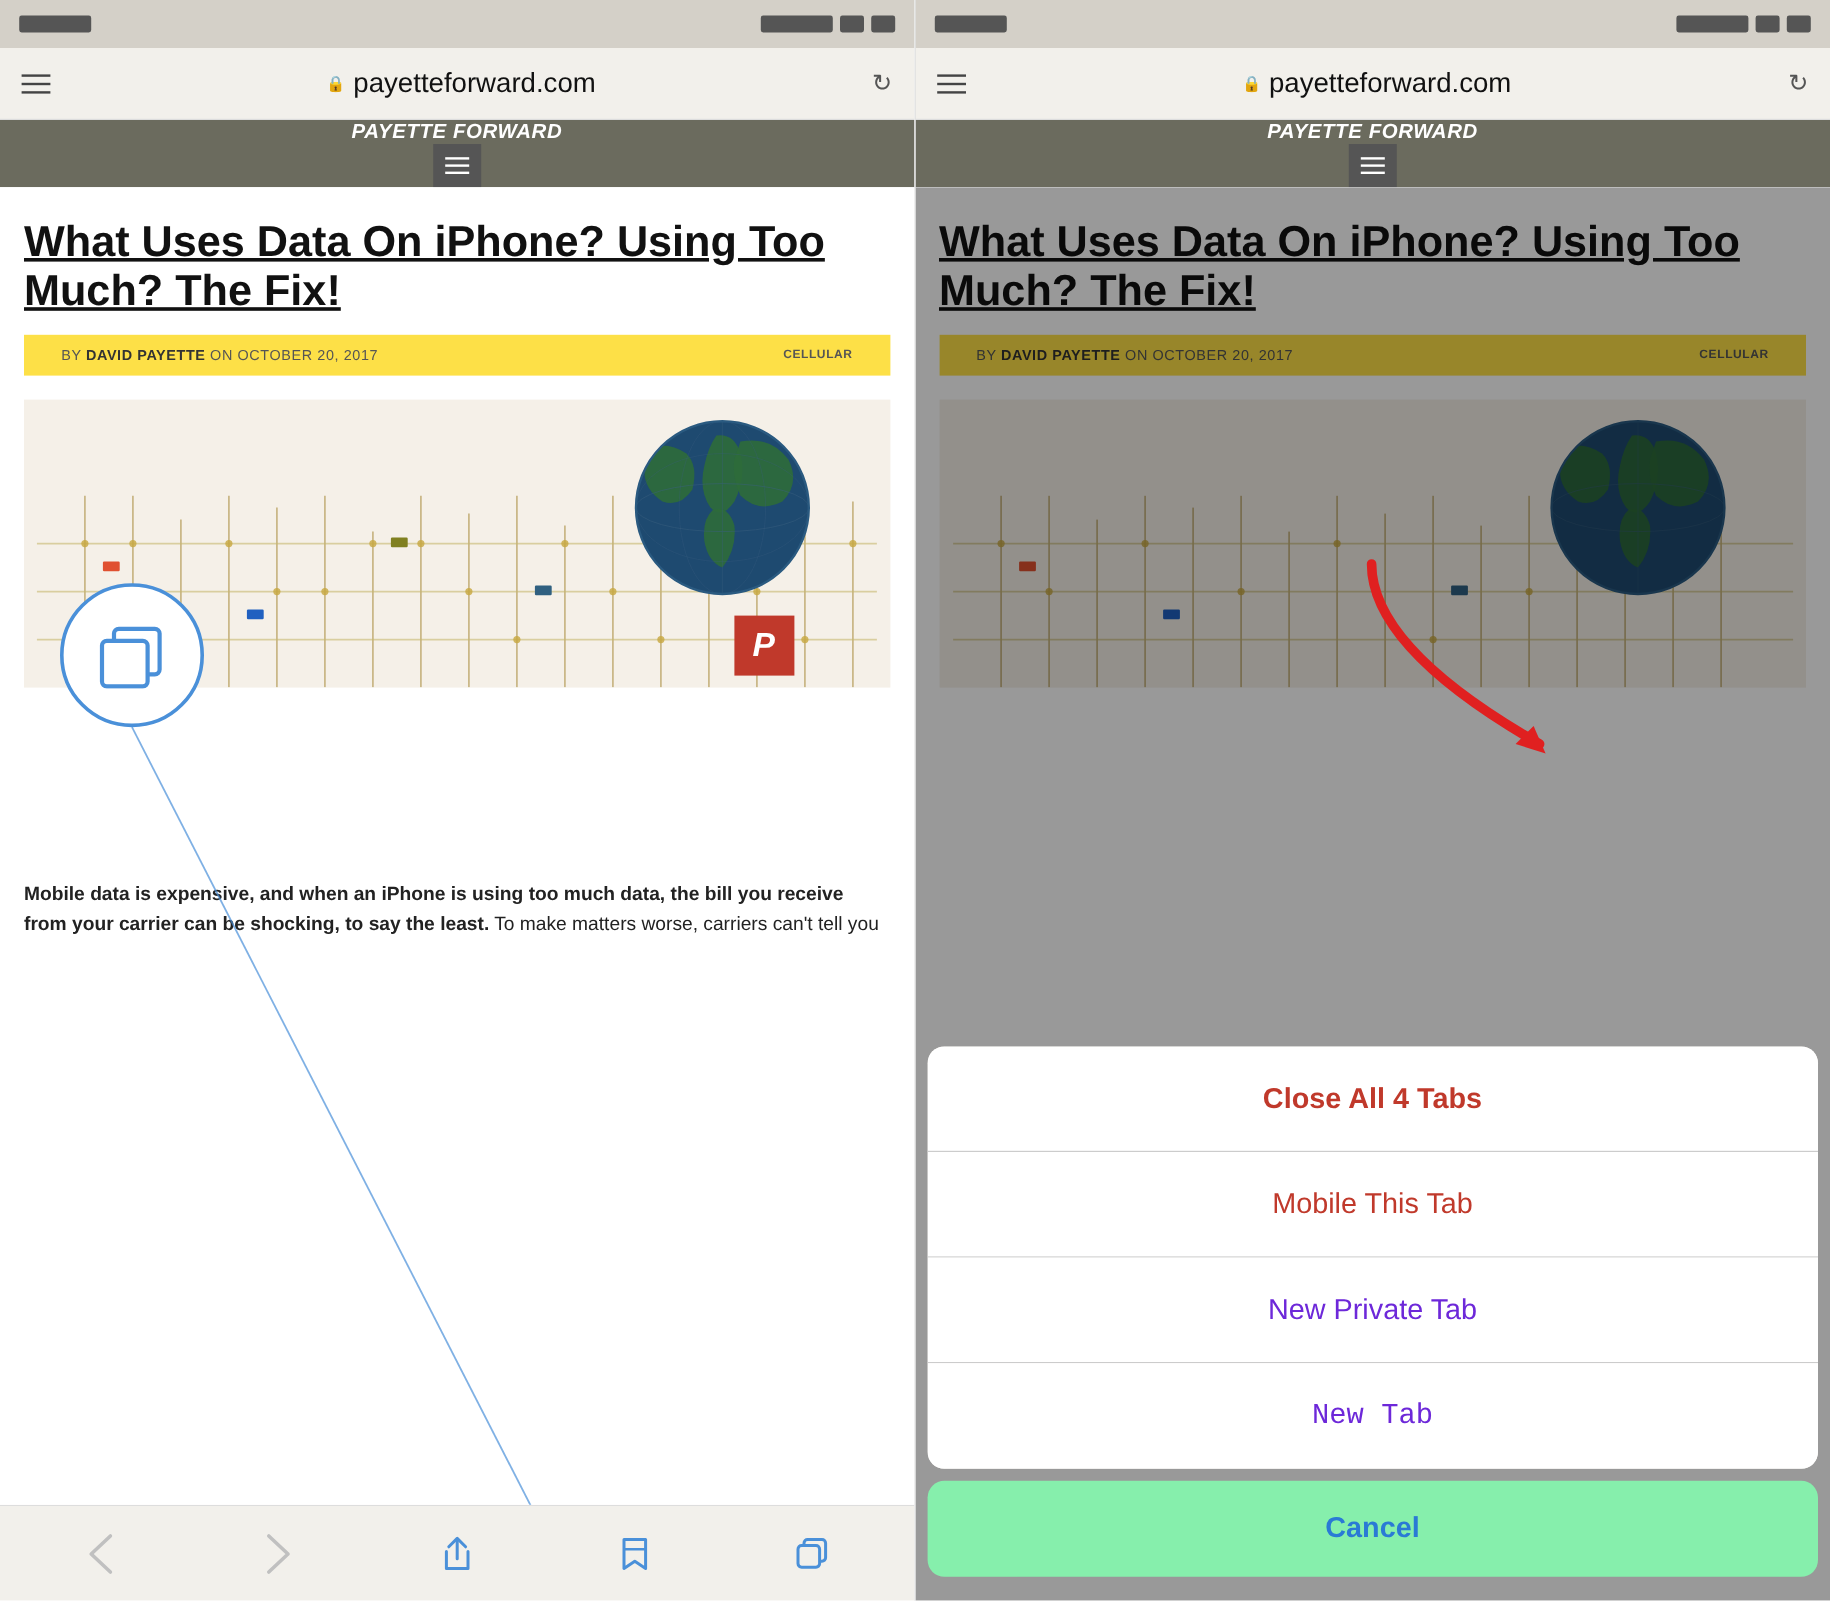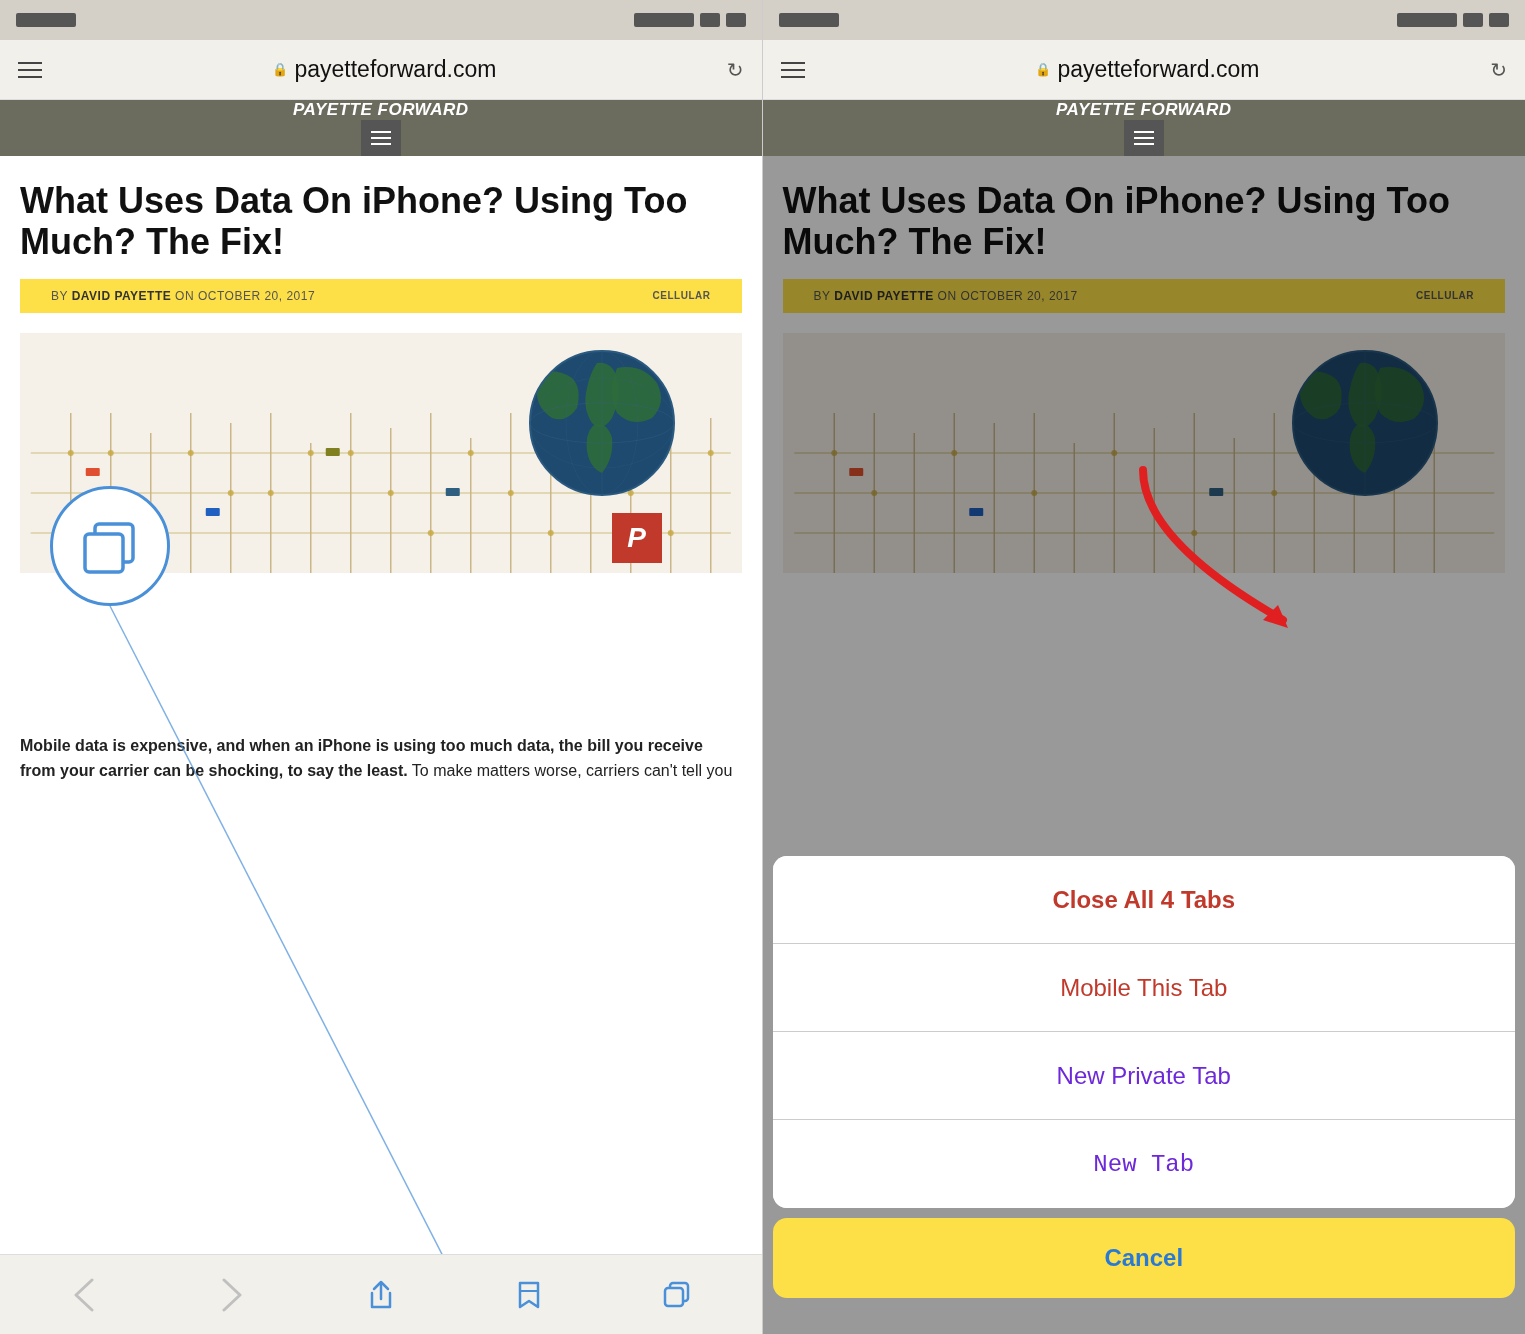--- a/index.html
+++ b/index.html
@@ -131,20 +131,21 @@
       padding: 24px 20px 0 20px;
       overflow: hidden;
       position: relative;
     }
     .article-title {
       font-size: 36px;
       font-weight: 900;
       color: #111;
       line-height: 1.15;
       margin-bottom: 16px;
+      text-decoration: underline;
     }
     .article-meta {
       background: #fde047;
       padding: 10px 31px;
       margin-bottom: 20px;
       display: flex;
       align-items: center;
       gap: 10px;
     }
     .article-meta-text {
@@ -275,21 +276,21 @@
     .dimmed-overlay {
       position: absolute;
       top: 0; left: 0; right: 0; bottom: 0;
       background: rgba(0,0,0,0.4);
       z-index: 5;
     }
 
     
     .action-sheet-container {
       position: absolute;
-      bottom: 16px;
+      bottom: 0;
       left: 0;
       right: 0;
       z-index: 20;
       padding: 0 10px 20px 10px;
     }
     .action-sheet {
       background: #f2f0eb;
       border-radius: 14px;
       overflow: hidden;
       margin-bottom: 10px;
@@ -319,21 +320,21 @@
     .action-item-text.bold-red {
       color: #c0392b;
       font-weight: 600;
     }
 
     .action-cancel {
       display: flex;
       align-items: center;
       justify-content: center;
       height: 80px;
-      background: #fde047;
+      background: #86efac;
       border-radius: 14px;
       cursor: pointer;
     }
     .action-cancel-text {
       font-size: 24px;
       font-weight: 700;
       color: #2a7ad5;
     }
 
     

